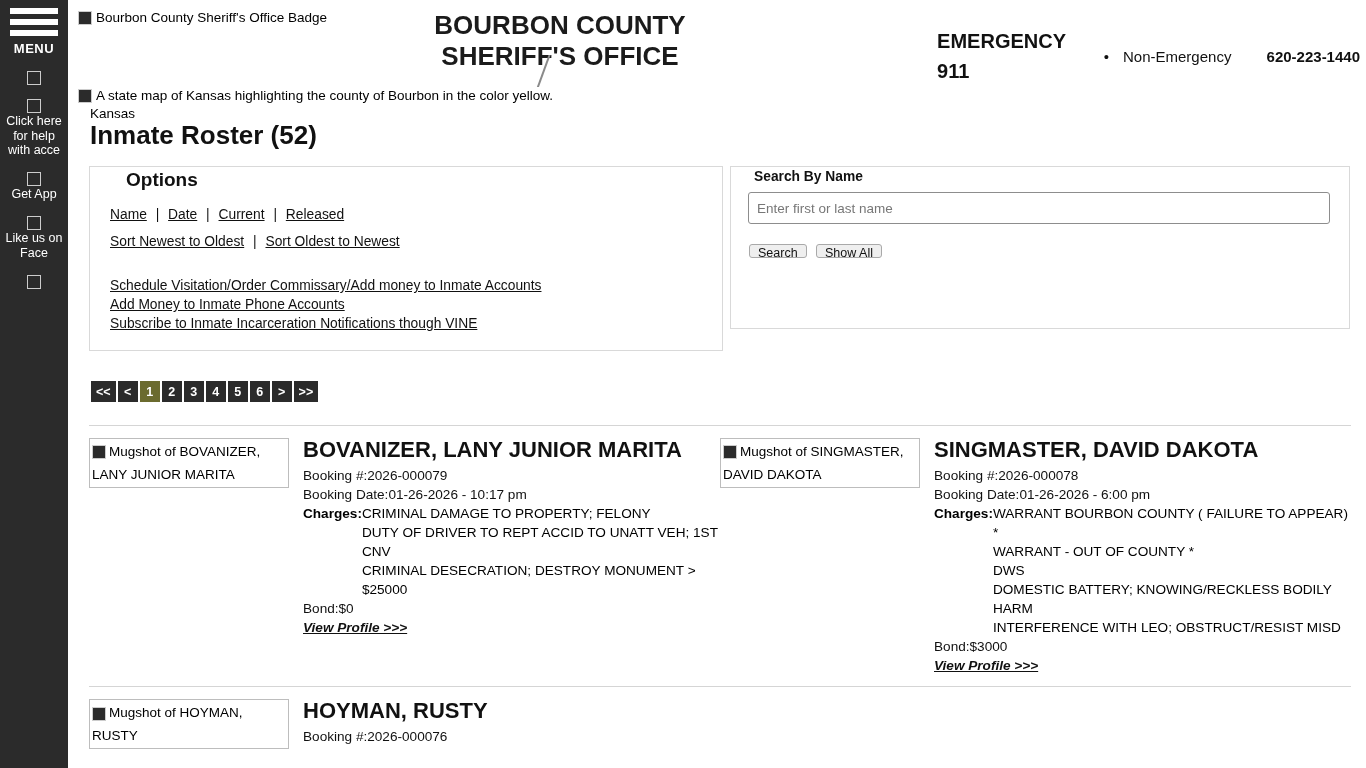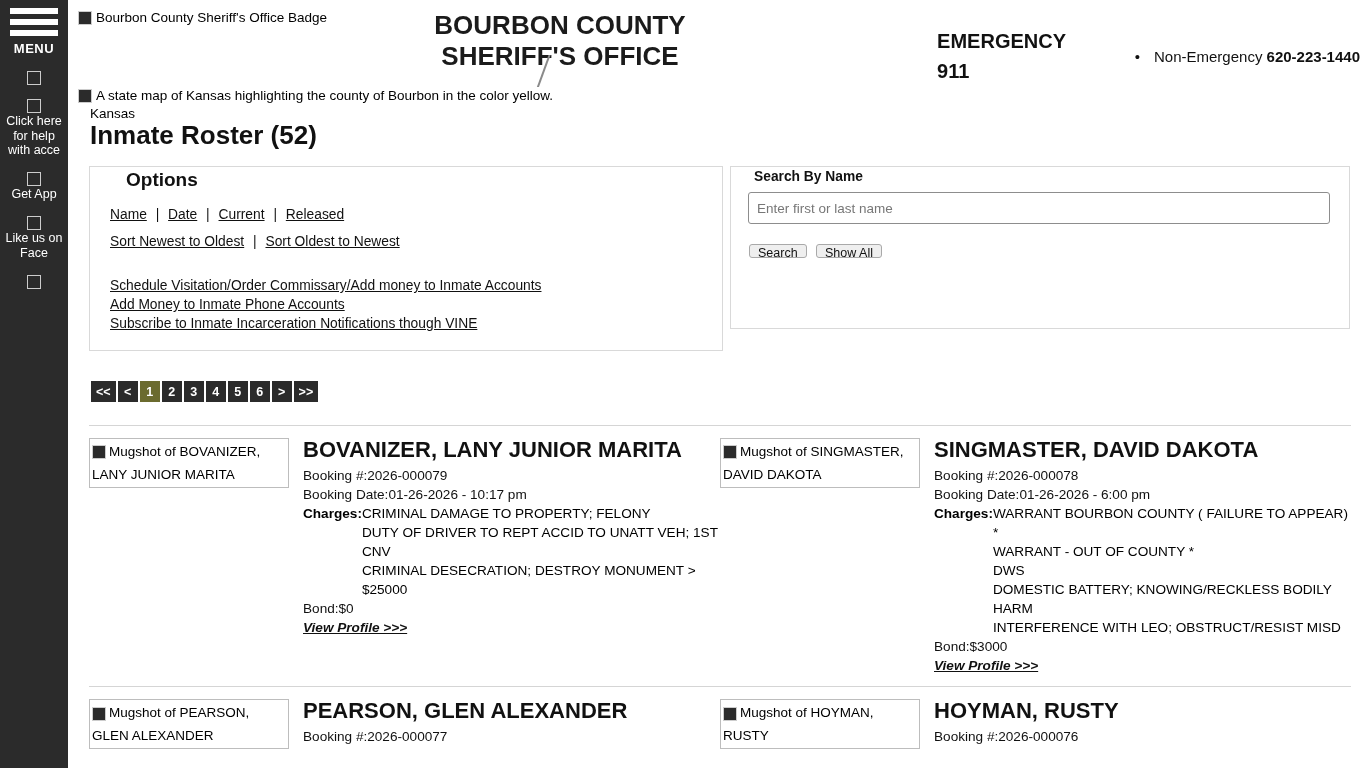--- a/index.html
+++ b/index.html
@@ -62,21 +62,21 @@
   .emergency {
     position: absolute; right: 300px; top: 26px;
     text-align: left; font-size: 20px; font-weight: bold;
     color: #111111; line-height: 1.5;
   }
   .nonemerg {
     position: absolute; right: 6px; top: 48px;
     font-size: 15px; color: #111111;
   }
   .nonemerg .dot { margin: 0 14px 0 0; }
-  .nonemerg .num { font-weight: bold; }
+  .nonemerg .num { font-weight: bold; margin-left: 31px; }
 
   .hdr-angle {
     position: absolute; left: 415px; top: 55px;
     width: 90px; height: 32px;
     overflow: hidden;
   }
   .hdr-angle:after {
     content: ""; position: absolute; left: 0; top: -20px;
     width: 60px; height: 60px;
     border-right: 2px solid #8a8a8a;
@@ -379,31 +379,20 @@
             <b>Bond:</b><span>$3000</span>
           </div>
           <a class="view-profile">View Profile &gt;&gt;&gt;</a>
         </div>
       </div>
 
     </div>
 
     <div class="row" style="margin-top:12px;">
 
-      <div class="cell">
-        <div class="photo">
-          <span class="broken-img"></span><span>Mugshot of PEARSON, GLEN ALEXANDER</span>
-        </div>
-        <div class="info">
-          <div class="inmate-name">PEARSON, GLEN ALEXANDER</div>
-          <div class="fld">
-            <b>Booking #:</b><span>2026-000077</span>
-          </div>
-        </div>
-      </div>
 
       <div class="cell">
         <div class="photo">
           <span class="broken-img"></span><span>Mugshot of HOYMAN, RUSTY</span>
         </div>
         <div class="info">
           <div class="inmate-name">HOYMAN, RUSTY</div>
           <div class="fld">
             <b>Booking #:</b><span>2026-000076</span>
           </div>

